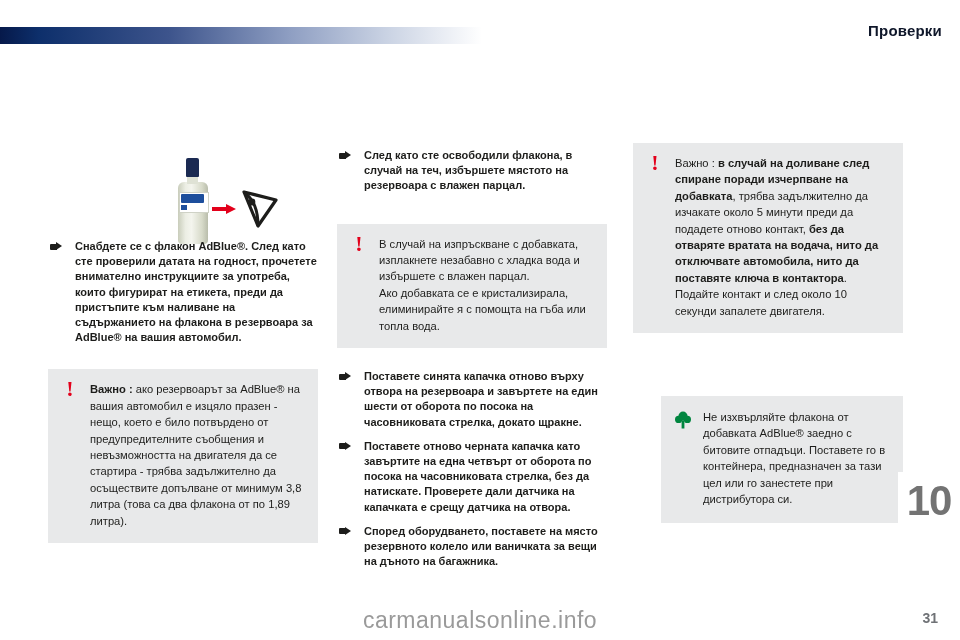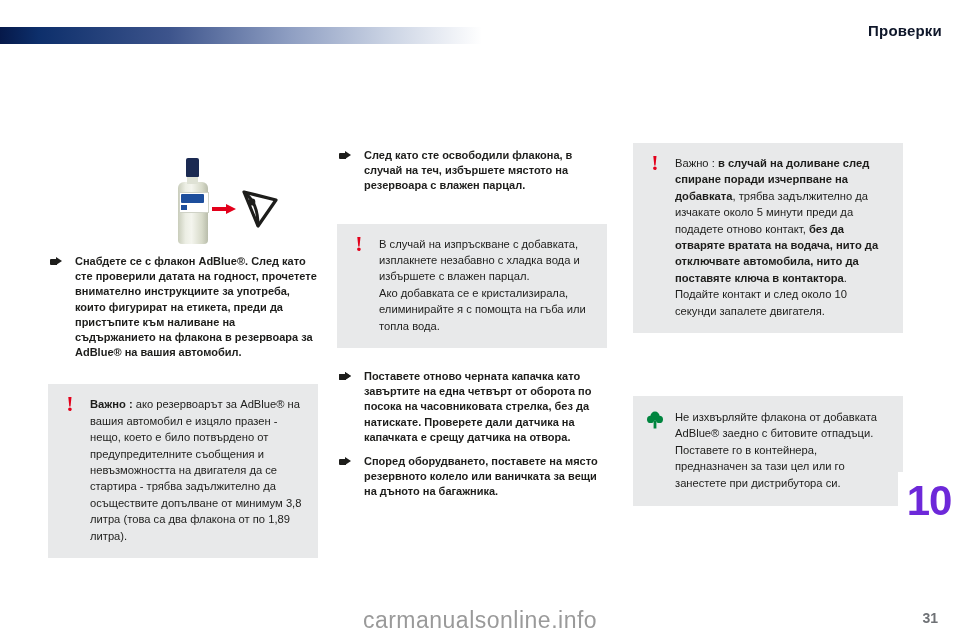--- a/index.html
+++ b/index.html
@@ -193,21 +193,21 @@
     right: 0; top: 472px;
     width: 62px; height: 58px;
     background: #ffffff;
     display: flex;
     align-items: center;
     justify-content: center;
   }
   .chapter-tab span {
     font-size: 42px;
     font-weight: bold;
-    color: #6d28d9;
+    color: #737373;
     letter-spacing: -1px;
     line-height: 1;
   }
 
   
   .watermark {
     position: absolute;
     left: 0; bottom: 6px;
     width: 960px;
     text-align: center;
@@ -244,21 +244,21 @@
       <div class="shaft"></div>
       <div class="head"></div>
     </div>
     <svg class="filler-icon" viewBox="0 0 44 44">
       <path d="M6 6 L38 14 L20 40 Z" fill="none" stroke="#1d1d1b" stroke-width="3.2" stroke-linejoin="round"></path>
       <path d="M6 6 C 16 14, 20 24, 20 40" fill="none" stroke="#1d1d1b" stroke-width="3"></path>
       <circle cx="14" cy="16" r="3.4" fill="#1d1d1b"></circle>
     </svg>
   </div>
 
-  <div class="col col-left" style="top:254px;">
+  <div class="col col-left" style="top:239px;">
     <div class="bullet">
       <span class="arrow-glyph">
         <span class="a-body"></span>
           <span class="a-tip"></span>
       </span>
       <span>Снабдете се с флакон AdBlue®. След като сте проверили датата на годност, прочетете внимателно инструкциите за употреба, които фигурират на етикета, преди да пристъпите към наливане на съдържанието на флакона в резервоара за AdBlue® на вашия автомобил.</span>
     </div>
 
     <div class="note" style="margin-top:24px;">
       <span class="note-icon"><span class="excl">!</span></span>
@@ -280,20 +280,21 @@
       <div>В случай на изпръскване с добавката, изплакнете незабавно с хладка вода и избършете с влажен парцал.</div>
       <div>Ако добавката се е кристализирала, елиминирайте я с помощта на гъба или топла вода.</div>
     </div>
 
     <div style="margin-top:21px;">
       <div class="bullet">
         <span class="arrow-glyph">
           <span class="a-body"></span>
             <span class="a-tip"></span>
         </span>
+        <span>Поставете синята капачка отново върху отвора на резервоара и завъртете на един шести от оборота по посока на часовниковата стрелка, докато щракне.</span>
       </div>
       <div class="bullet">
         <span class="arrow-glyph">
           <span class="a-body"></span>
             <span class="a-tip"></span>
         </span>
         <span>Поставете отново черната капачка като завъртите на една четвърт от оборота по посока на часовниковата стрелка, без да натискате. Проверете дали датчика на капачката е срещу датчика на отвора.</span>
       </div>
       <div class="bullet">
         <span class="arrow-glyph">
@@ -305,21 +306,21 @@
     </div>
   </div>
 
   <div class="col col-right" style="top:143px;">
     <div class="note">
       <span class="note-icon"><span class="excl">!</span></span>
       <span>Важно :</span>
       <b>в случай на доливане след спиране поради изчерпване на добавката</b><span>, трябва задължително да изчакате около 5 минути преди да подадете отново контакт, </span><b>без да отваряте вратата на водача, нито да отключвате автомобила, нито да поставяте ключа в контактора</b><span>. Подайте контакт и след около 10 секунди запалете двигателя.</span>
     </div>
 
-    <div class="note-env" style="margin-top:63px;">
+    <div class="note-env" style="margin-top:63px;margin-left:28px;">
       <span class="tree-icon">
         <svg viewBox="0 0 20 20" width="20" height="20">
           <circle cx="10" cy="6.2" r="4.6" fill="#00853f"></circle>
           <circle cx="5.6" cy="9.4" r="3.6" fill="#00853f"></circle>
           <circle cx="14.4" cy="9.4" r="3.6" fill="#00853f"></circle>
           <rect x="8.6" y="10.5" width="2.8" height="8" fill="#00853f"></rect>
         </svg>
       </span>
       <span>Не изхвърляйте флакона от добавката AdBlue® заедно с битовите отпадъци. Поставете го в контейнера, предназначен за тази цел или го занестете при дистрибутора си.</span>
     </div>

